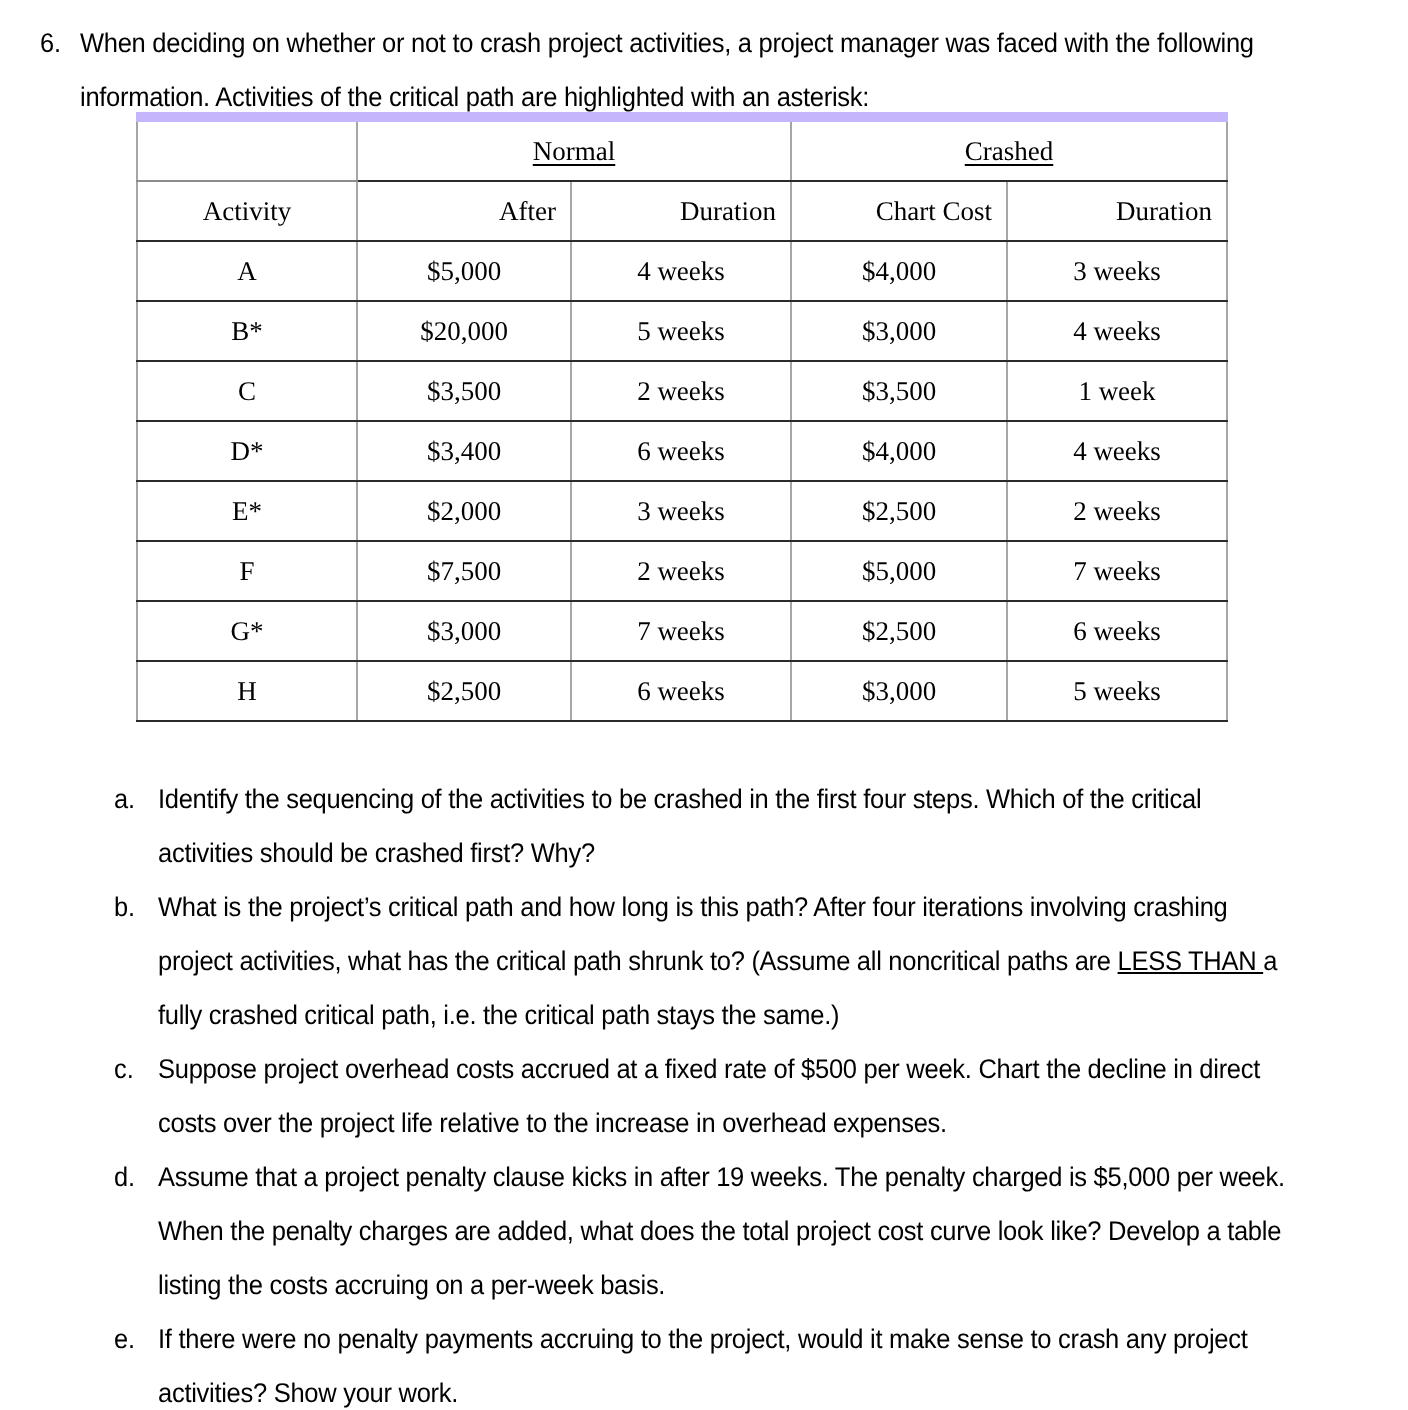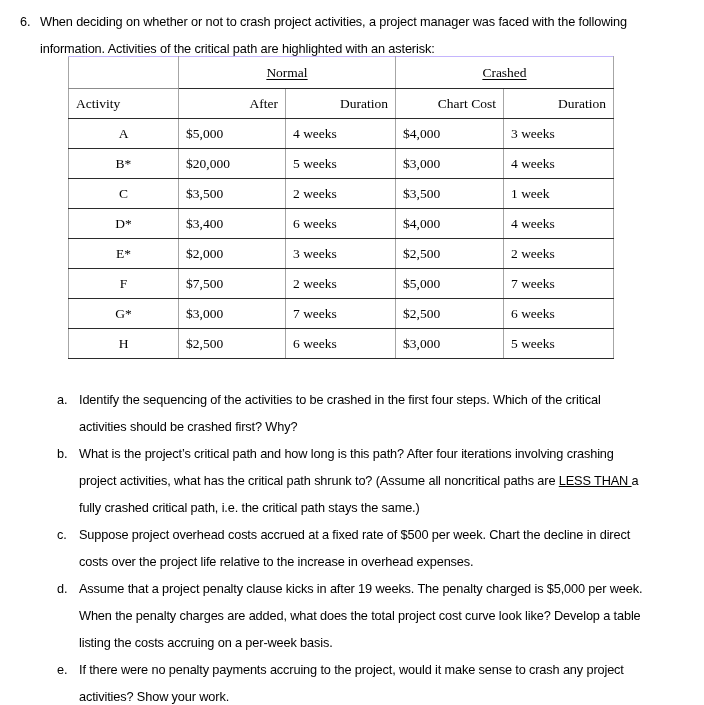--- a/index.html
+++ b/index.html
@@ -64,21 +64,21 @@
     border-top: 1px solid #2b2b2b;
     border-bottom: 1px solid #2b2b2b;
     height: 30px;
     padding: 0 7px;
     font-weight: normal;
     vertical-align: middle;
     box-sizing: border-box;
   }
   .crash-table tr.group-row td {
     height: 32px;
-    border-top: 1px solid #c4b5fd;
+    border-top: 5px solid #c4b5fd;
     border-bottom: 1px solid #2b2b2b;
   }
   .crash-table tr.group-row td.blank-cell {
     border-bottom: 1px solid #8c8c8c;
   }
   .col-activity { width: 110px; }
   .col-cost     { width: 107px; }
   .col-dur      { width: 110px; }
   .col-extra    { width: 108px; }
   .col-cdur     { width: 110px; }
@@ -89,27 +89,27 @@
   }
   .group-head span {
     text-decoration: underline;
     text-underline-offset: 2px;
   }
   .col-head {
     font-weight: bold;
     text-align: right;
   }
   .col-head.center {
-    text-align: left;
+    text-align: center;
   }
   .cell-activity {
     text-align: center;
   }
   .cell-num {
-    text-align: left;
+    text-align: center;
   }
 
   
   .sub-list {
     position: absolute;
     left: 57px;
     top: 386px;
     width: 625px;
   }
   .sub-row {

